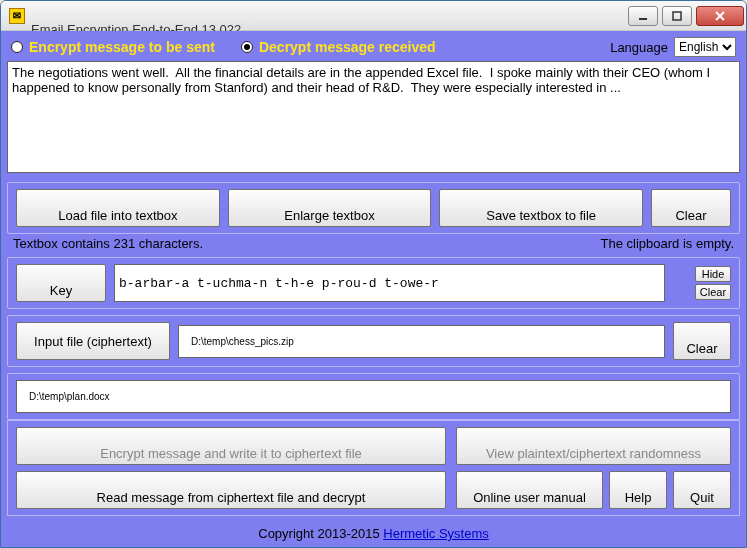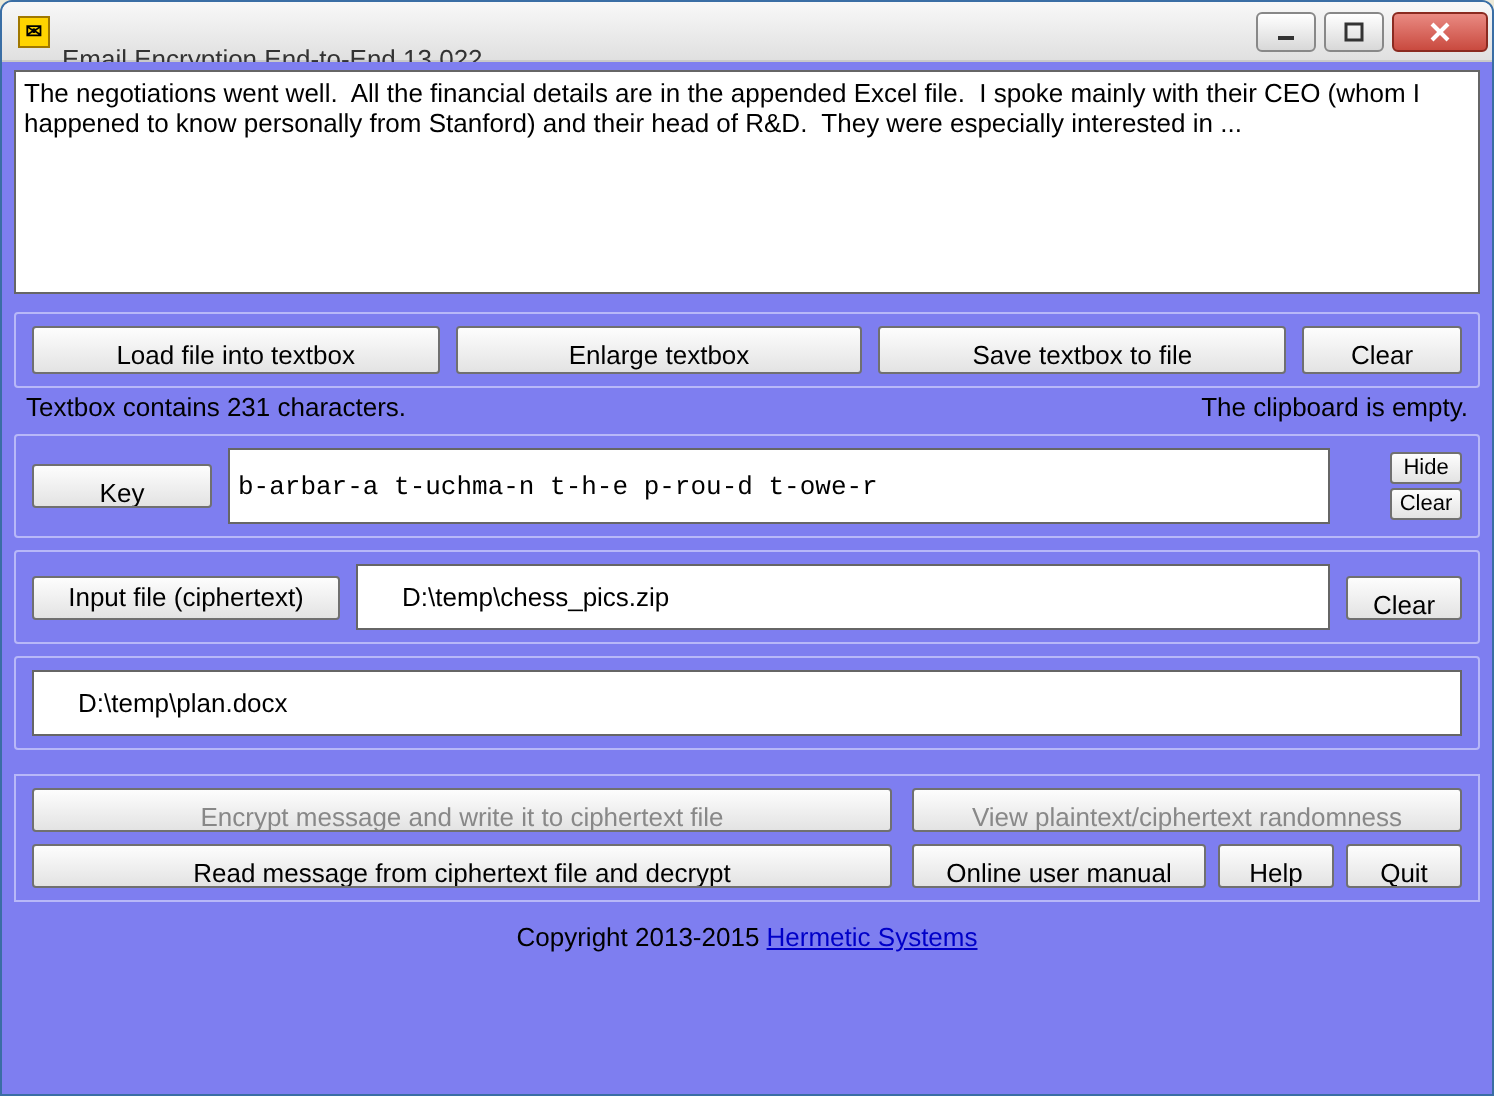--- a/index.html
+++ b/index.html
@@ -103,21 +103,21 @@
     padding: 3px 4px;
     border: 1px solid #666;
     background: #fff;
     overflow-y: scroll;
   }
   .btn {
     background: linear-gradient(to bottom,#fdfdfd,#e3e3e3);
     border: 1px solid #707070;
     border-radius: 2px;
     font-size: 13px;
-    padding: 6px 6px;
+    padding: 18px 6px;
     text-align: center;
     cursor: pointer;
     white-space: nowrap;
     overflow: hidden;
   }
   .btn:disabled, .btn.disabled {
     color: #888;
     cursor: default;
   }
   .panel {
@@ -146,34 +146,34 @@
     height: 22px;
     padding: 18px 4px;
     border: 1px solid #666;
   }
   .mini-col { display: flex; flex-direction: column; width: 58px; gap: 2px; padding-left: 22px; }
   .mini-col .btn { height: 16px; font-size: 11px; padding: 0; line-height: 14px; }
   .file-label { width: 154px; height: 22px; display:flex; align-items:center; justify-content:center; }
   .file-input {
     flex: 1;
     height: 33px;
-    font-size: 13px;
-    padding: 2px 22px;
+    font-size: 10px;
+    padding: 2px 12px;
     border: 1px solid #666;
   }
   .append-label {
     width: 170px;
     text-align: right;
     font-size: 13px;
     padding-right: 6px;
   }
   .action-panel {
     border: 1px solid #b8b8f8;
     padding: 6px 8px;
-    margin-top: 12px;
+    margin-top: 0;
     display: grid;
     grid-template-columns: 430px 1fr;
     gap: 6px 10px;
   }
   .action-panel .right-row { display: flex; gap: 6px; align-items: center; }
   .action-panel .btn { height: 22px; font-size: 13px; }
   .right-row .btn { flex: 1 1 auto; }
   .right-row .btn.small { flex: 0 0 58px; }
   .footer {
     text-align: center;
@@ -206,20 +206,36 @@
         <svg width="12" height="10">
             <line x1="2" y1="1" x2="10" y2="9" stroke="#fff" stroke-width="2"></line>
             <line x1="10" y1="1" x2="2" y2="9" stroke="#fff" stroke-width="2"></line>
           </svg>
       </div>
     </div>
   </div>
 
   <div class="client">
 
+    <div class="toprow">
+      <div class="radio-opt">
+        <span class="dot"></span>
+        <span>Encrypt message to be sent</span>
+      </div>
+      <div class="radio-opt">
+        <span class="dot inner"></span>
+        <span>Decrypt message received</span>
+      </div>
+      <div class="lang-block">
+        <span>Language</span>
+        <select>
+          <option>English</option>
+        </select>
+      </div>
+    </div>
 
     <textarea class="msg-box" style="">The negotiations went well.  All the financial details are in the appended Excel file.  I spoke mainly with their CEO (whom I happened to know personally from Stanford) and their head of R&amp;D.  They were especially interested in ...</textarea>
 
     <div class="panel row4">
       <button class="btn">Load file into textbox</button>
       <button class="btn">Enlarge textbox</button>
       <button class="btn">Save textbox to file</button>
       <button class="btn" style="flex:0 0 80px">Clear</button>
     </div>
 

